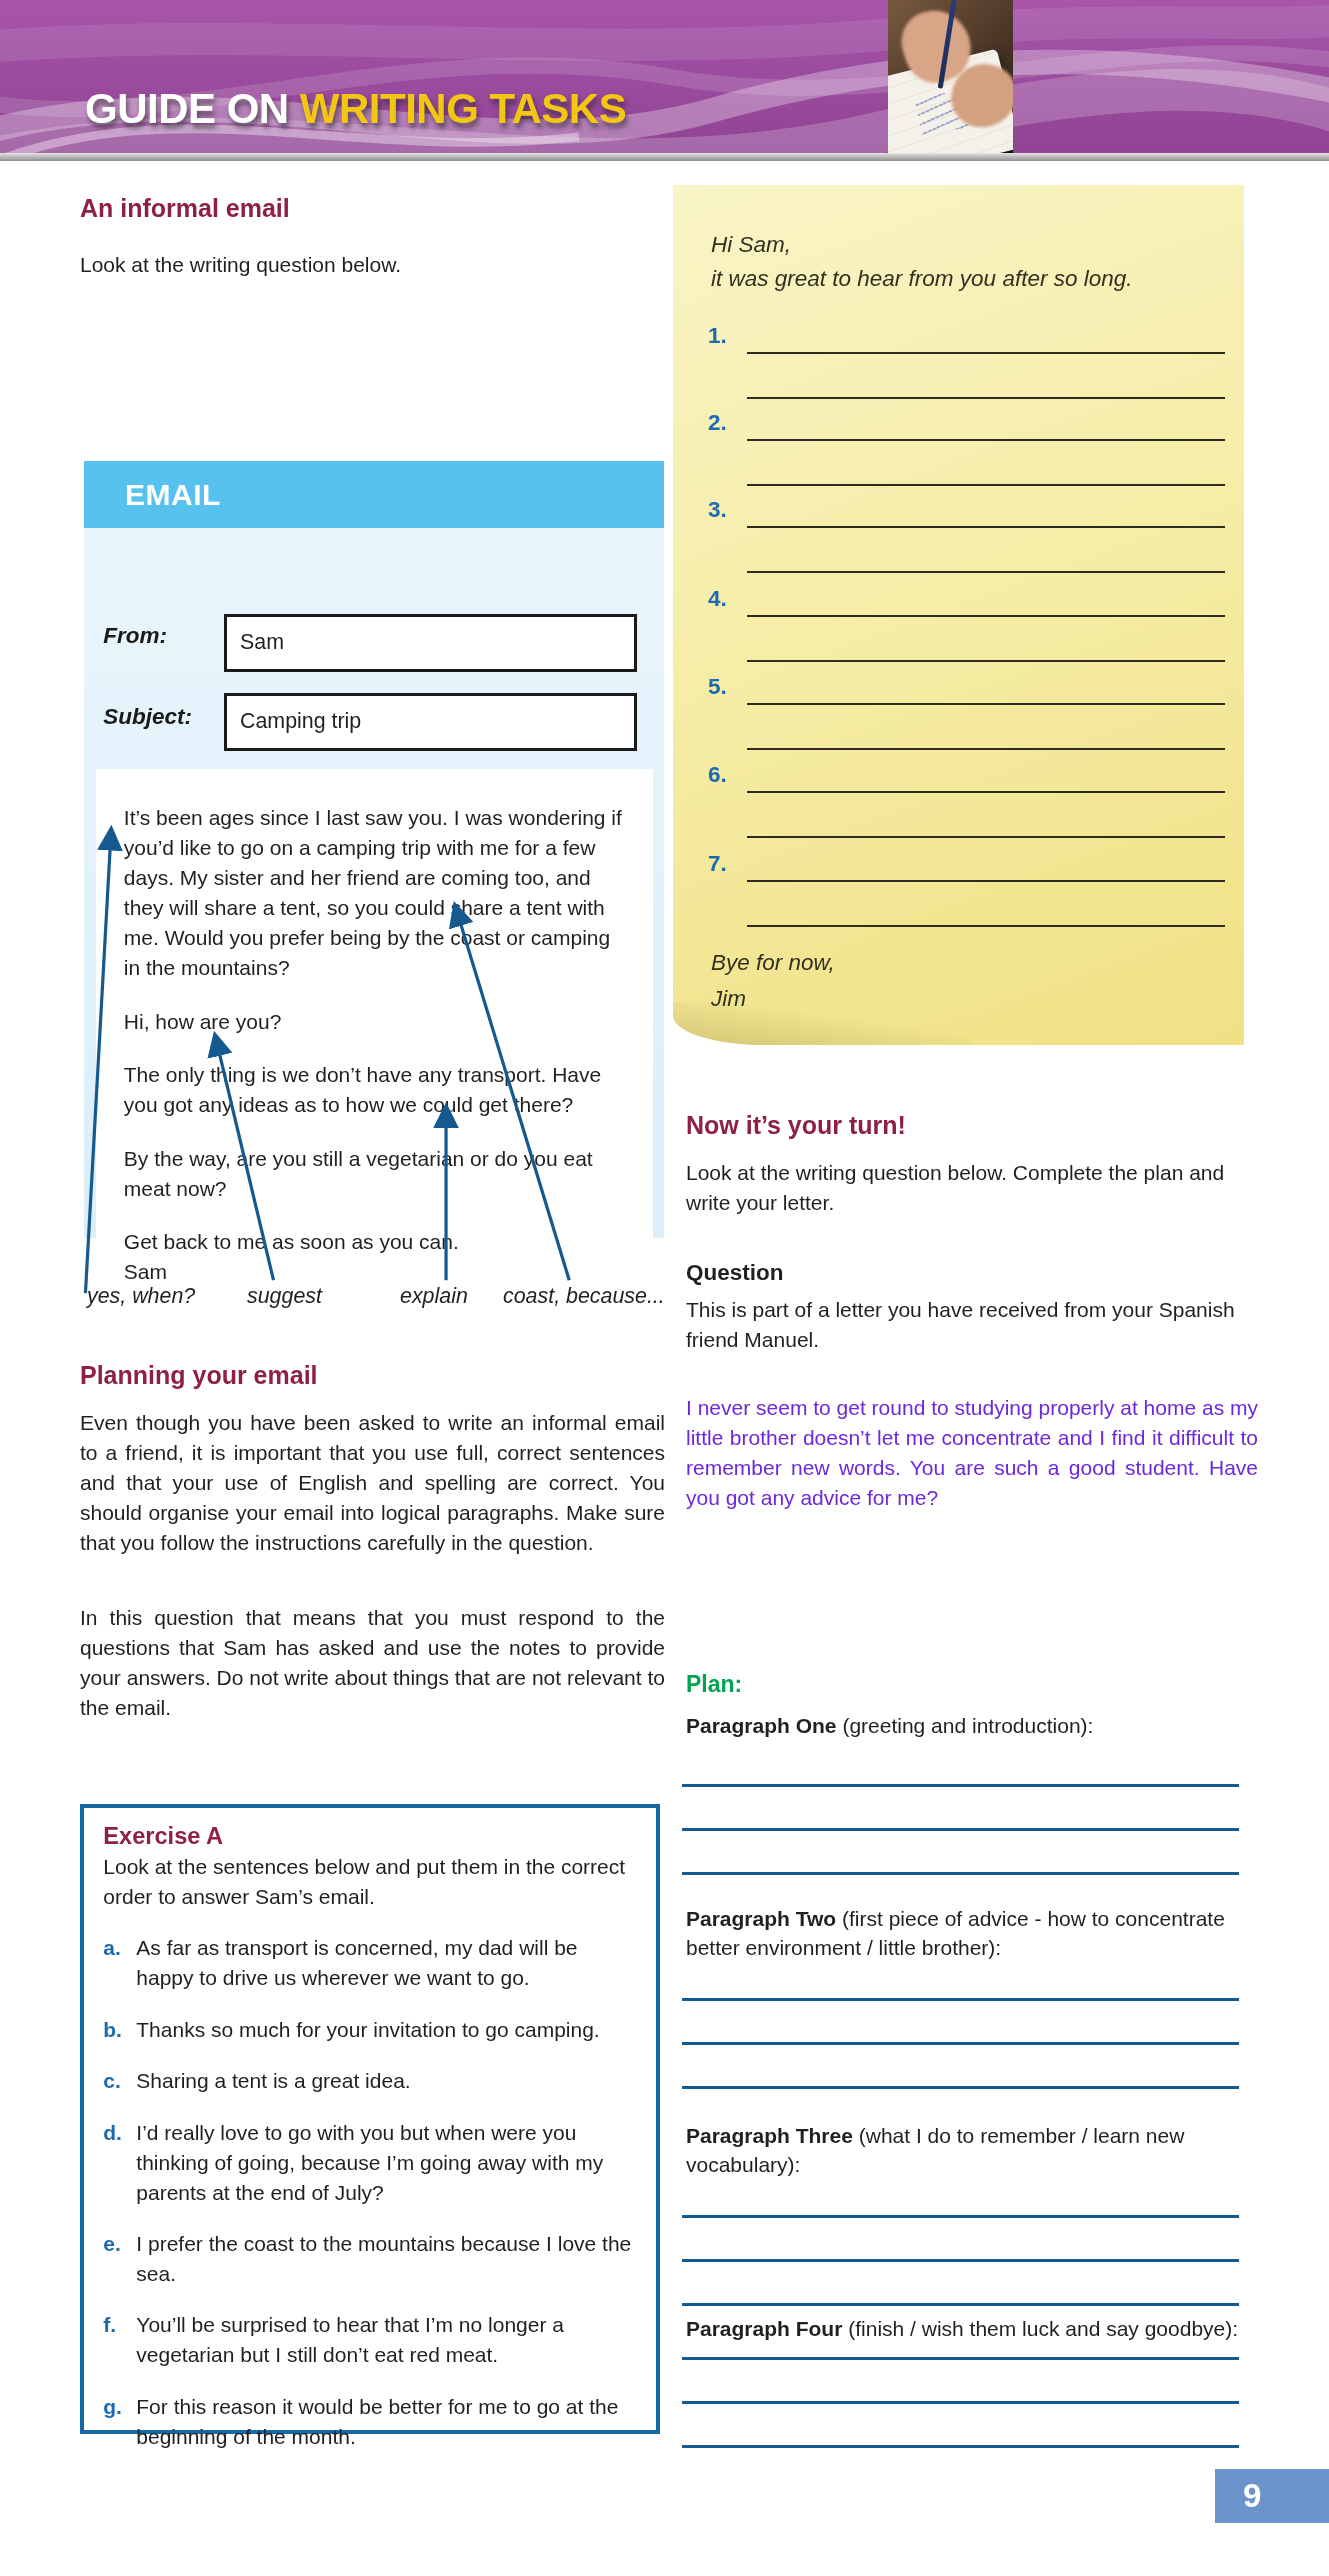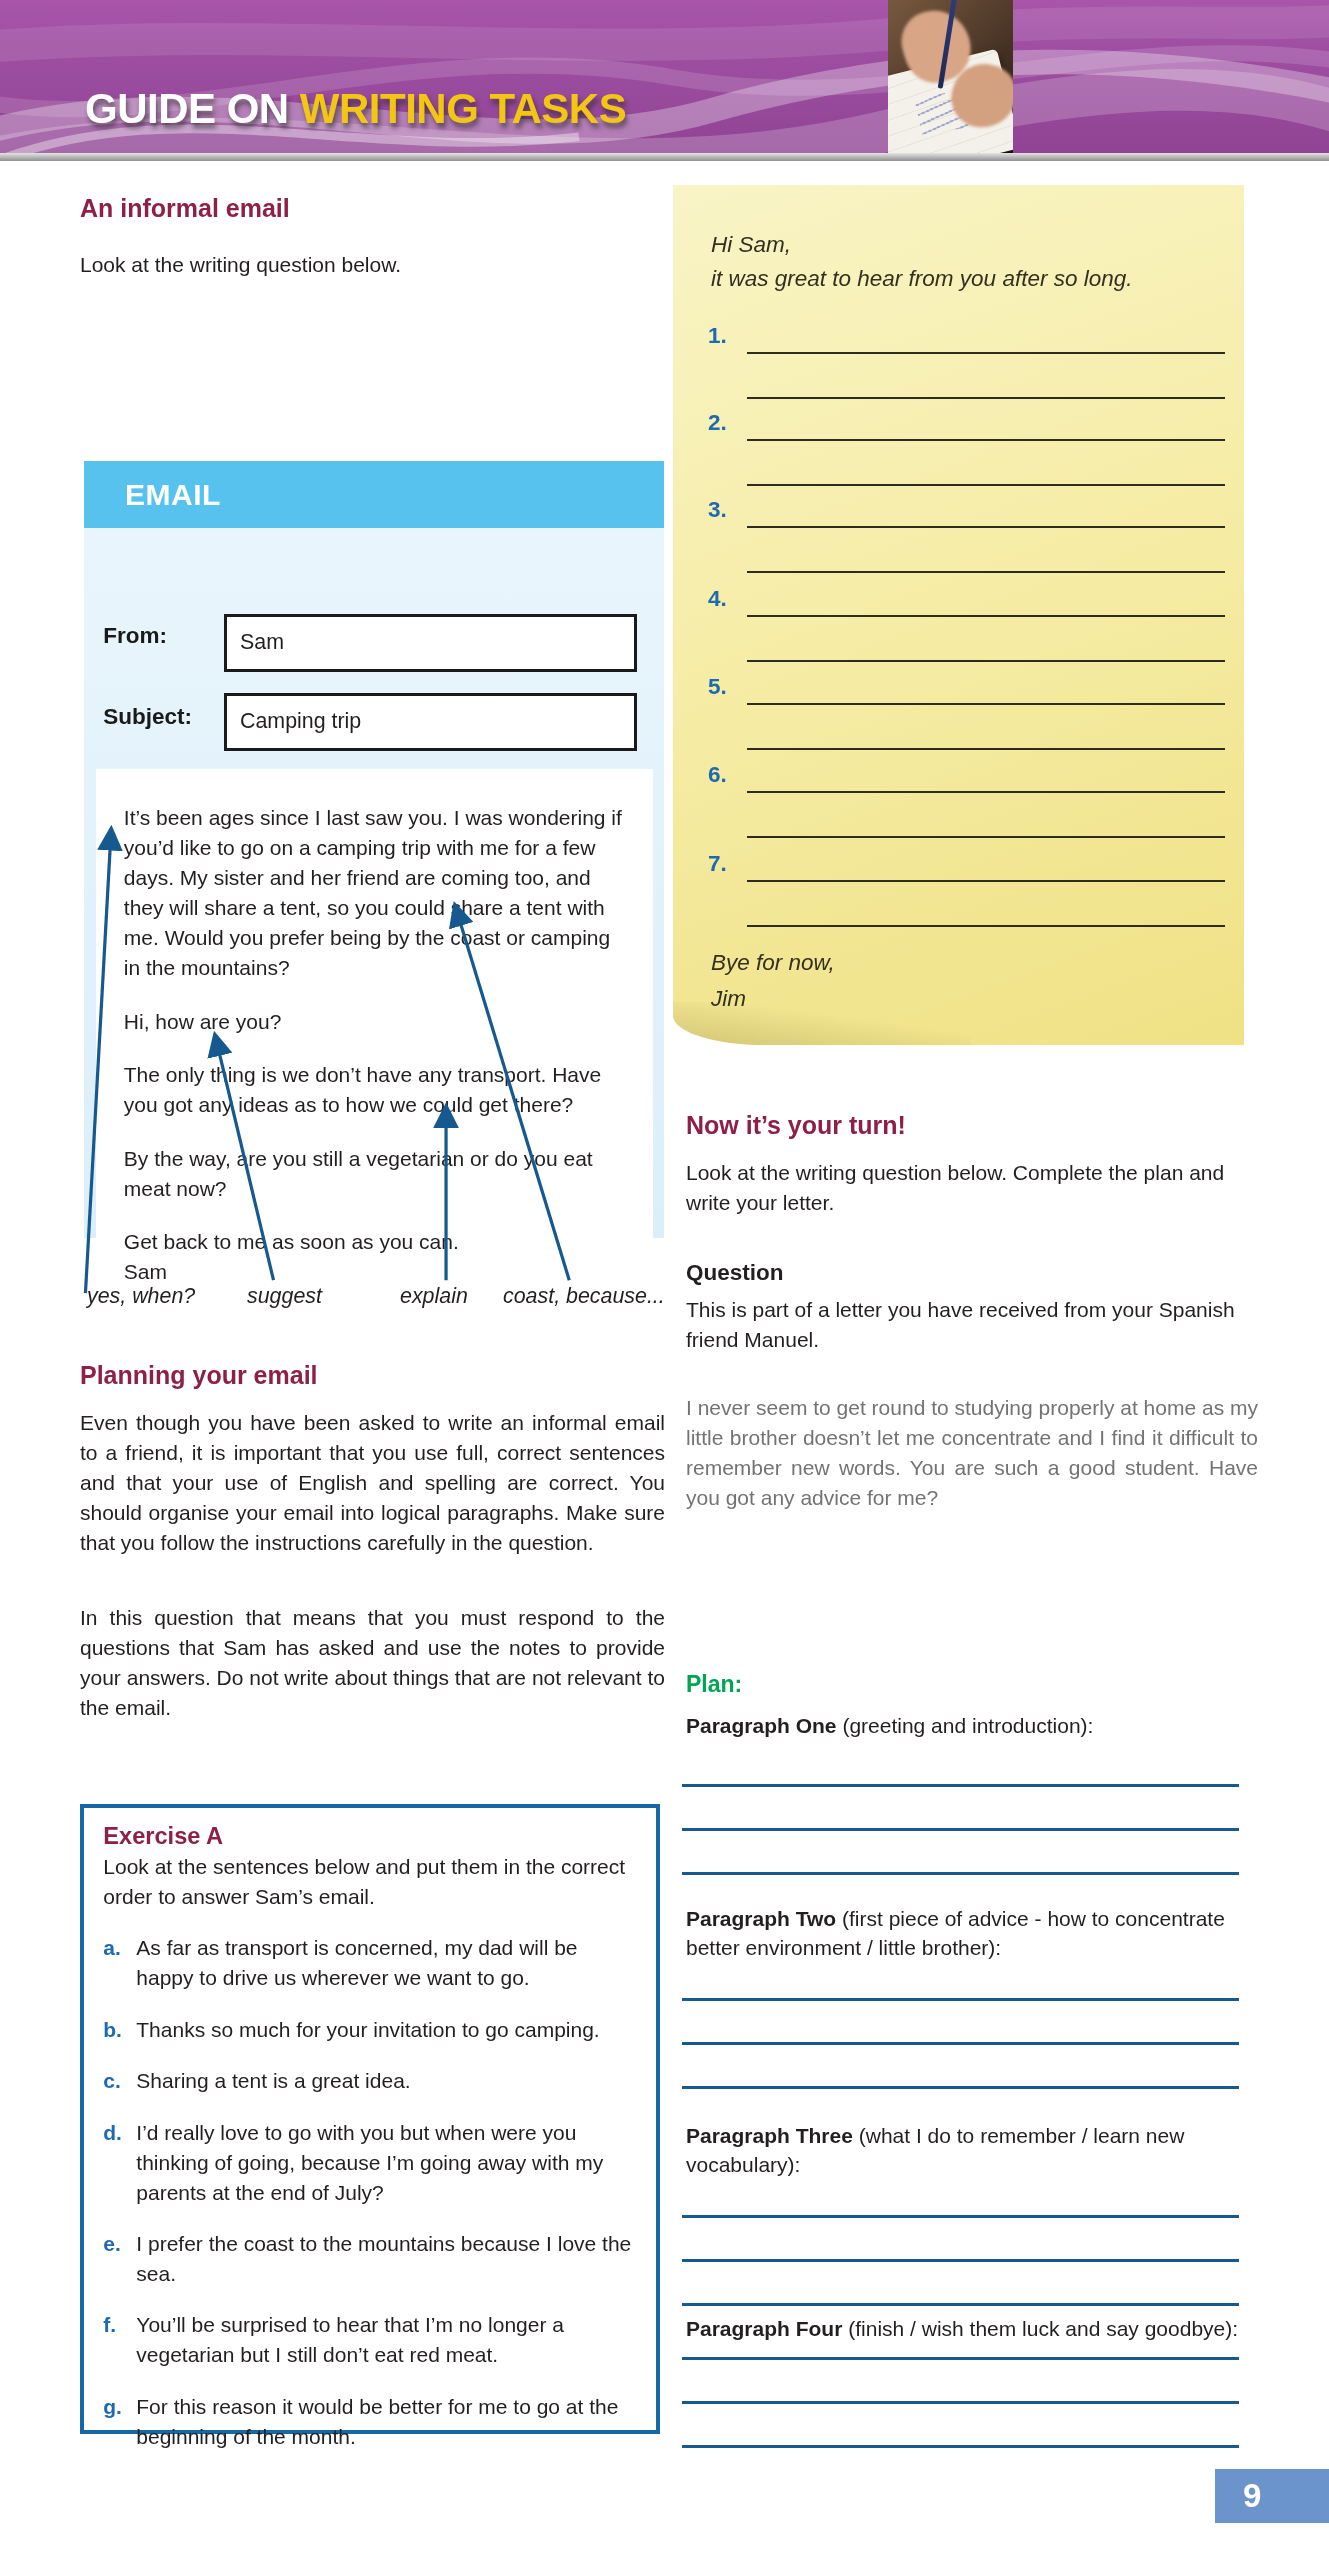--- a/index.html
+++ b/index.html
@@ -39,21 +39,21 @@
   
   .p-look{position:absolute;left:80px;top:250px;}
   .p-task{position:absolute;left:80px;top:310px;width:585px;font-style:italic;}
 
   .email-box{position:absolute;left:84px;top:461px;width:580px;height:777px;}
   .email-header{position:absolute;left:0;top:0;width:580px;height:67px;background:#58c2ee;}
   .email-header span{position:absolute;left:41px;top:50%;transform:translateY(-50%);
         color:#ffffff;font-size:30px;font-weight:bold;letter-spacing:0.5px;}
   .email-panel{position:absolute;left:0;top:67px;width:580px;height:710px;
         background:linear-gradient(180deg,#e9f5fc 0%,#dbeefa 100%);}
-  .fld-label{position:absolute;left:19.3px;font-size:22.5px;font-weight:bold;color:#1a1a1a;}
+  .fld-label{position:absolute;left:19.3px;font-size:22.5px;font-weight:bold;color:#1a1a1a;font-style:italic;}
   .fld-box{position:absolute;left:140px;width:413px;height:58px;background:#ffffff;
         border:3.2px solid #1a1a1a;box-sizing:border-box;font-size:21.4px;line-height:51px;
         padding-left:13px;color:#231f20;}
   .email-body{position:absolute;left:11.8px;top:241px;width:557px;height:528px;background:#ffffff;
         box-sizing:border-box;padding:34px 25px 0 28px;}
   .email-body p{margin:0 0 23.6px 0;}
   .email-body p.tight{margin:0;}
 
   .note-label{position:absolute;top:1284px;font-size:21.4px;font-style:italic;color:#231f20;white-space:nowrap;}
 
@@ -84,21 +84,21 @@
   .note-item{position:absolute;left:35px;right:19.3px;height:86px;}
   .note-num{position:absolute;left:0;top:0;font-size:22.5px;font-weight:bold;color:#1d6ab0;}
   .nline{position:absolute;left:39px;right:0;height:25px;border-bottom:2.7px solid #2e2b20;}
   .nl1{top:4.3px;}
   .nl2{top:49px;}
   .sticky .closing{position:absolute;left:38px;font-size:22.5px;font-style:italic;color:#33301f;}
 
   .p-turn{position:absolute;left:686px;top:1158px;width:560px;}
   .q-label{position:absolute;left:686px;top:1260px;font-size:22.5px;font-weight:bold;}
   .q-intro{position:absolute;left:686px;top:1295px;width:560px;}
-  .p-quote{position:absolute;left:686px;top:1393px;width:572px;color:#737373;}
+  .p-quote{position:absolute;left:686px;top:1393px;width:572px;color:#6d28d9;}
   .p-taskr{position:absolute;left:686px;top:1553px;width:572px;font-weight:bold;}
   .plan-label{position:absolute;left:686px;top:1671px;font-size:23px;font-weight:bold;color:#00a551;}
   .plan-head{position:absolute;left:686px;width:569px;font-size:21px;line-height:29px;}
   .plan-head b{font-weight:bold;}
   .pline{position:absolute;left:682px;width:557px;height:0;border-top:3.2px solid #15598e;}
 
   .pagebox{position:absolute;left:1215px;top:2469px;width:115px;height:54px;background:#6b93cc;}
   .pagebox span{position:absolute;left:28px;top:50%;transform:translateY(-50%);
         color:#ffffff;font-size:33px;font-weight:bold;}
 </style>

